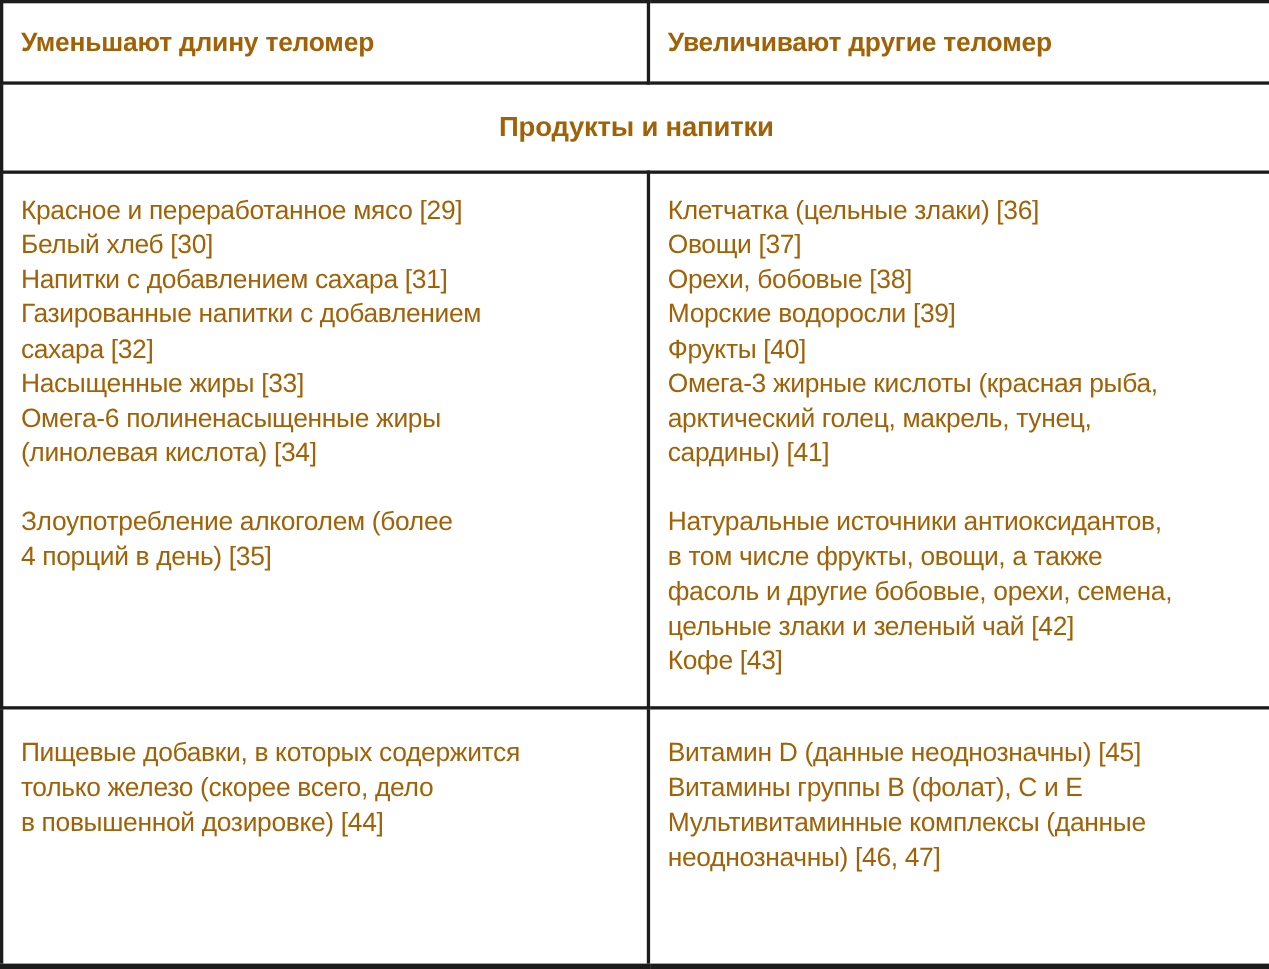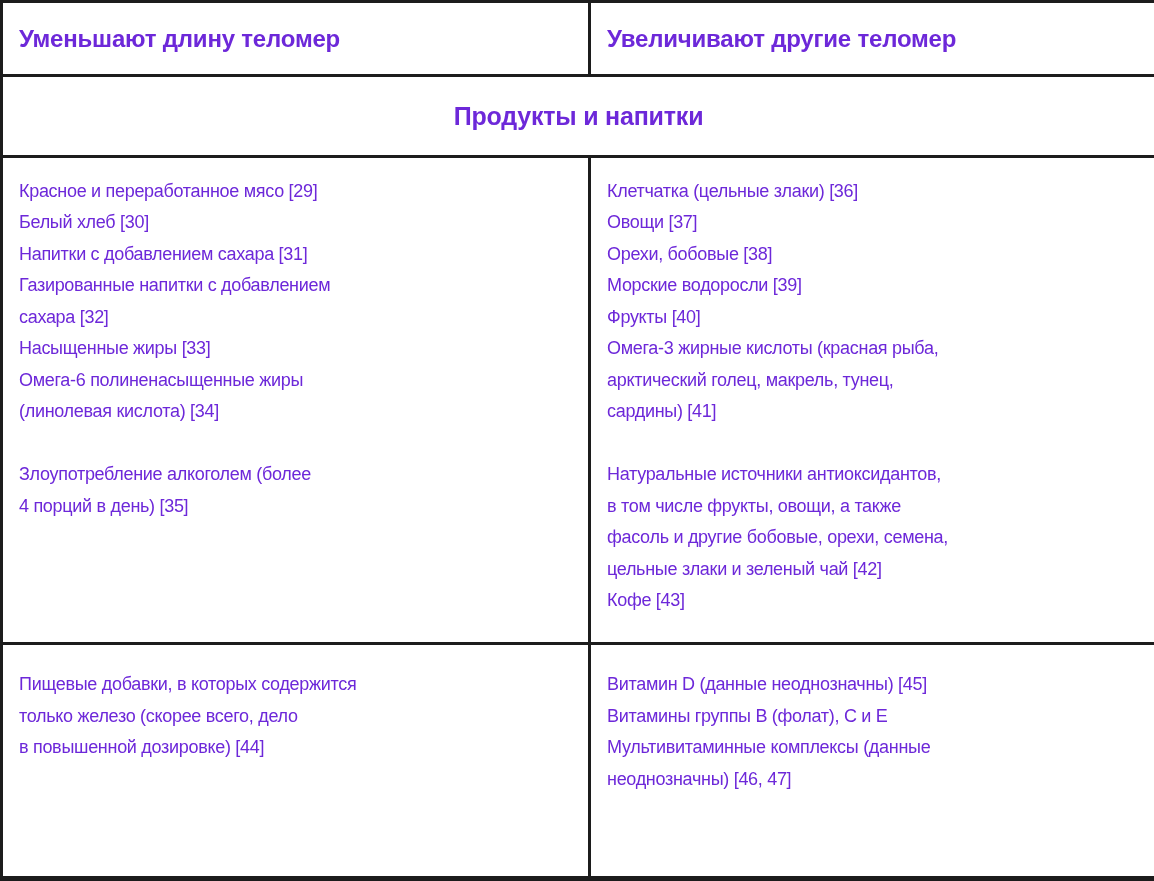--- a/index.html
+++ b/index.html
@@ -6,21 +6,21 @@
     margin: 0;
     padding: 0;
     background: #ffffff;
   }
   .page {
     width: 1154px;
     height: 881px;
     background: #ffffff;
     box-sizing: border-box;
     font-family: "Liberation Sans", "DejaVu Sans", sans-serif;
-    color: #6d28d9;
+    color: #a16207;
   }
   table.telomere-table {
     width: 1154px;
     height: 881px;
     border-collapse: collapse;
     table-layout: fixed;
     box-sizing: border-box;
   }
   table.telomere-table td {
     border: 3px solid #1c1c1c;
@@ -46,21 +46,21 @@
     font-size: 25px;
     text-align: center;
     vertical-align: middle;
     letter-spacing: -0.2px;
   }
   tr.section-row.products { height: 79px; }
   tr.section-row.vitamins { height: 73px; }
 
   tr.content-row td {
     vertical-align: top;
-    font-size: 18px;
+    font-size: 24px;
     line-height: 31.5px;
     padding: 18px 14px 0 16px;
     white-space: pre-line;
     letter-spacing: -0.3px;
   }
   tr.content-row.foods { height: 478px; }
   tr.content-row.vits  { height: 230px; }
   tr.content-row.vits td { padding-top: 24px; }
 </style>
 </head>

